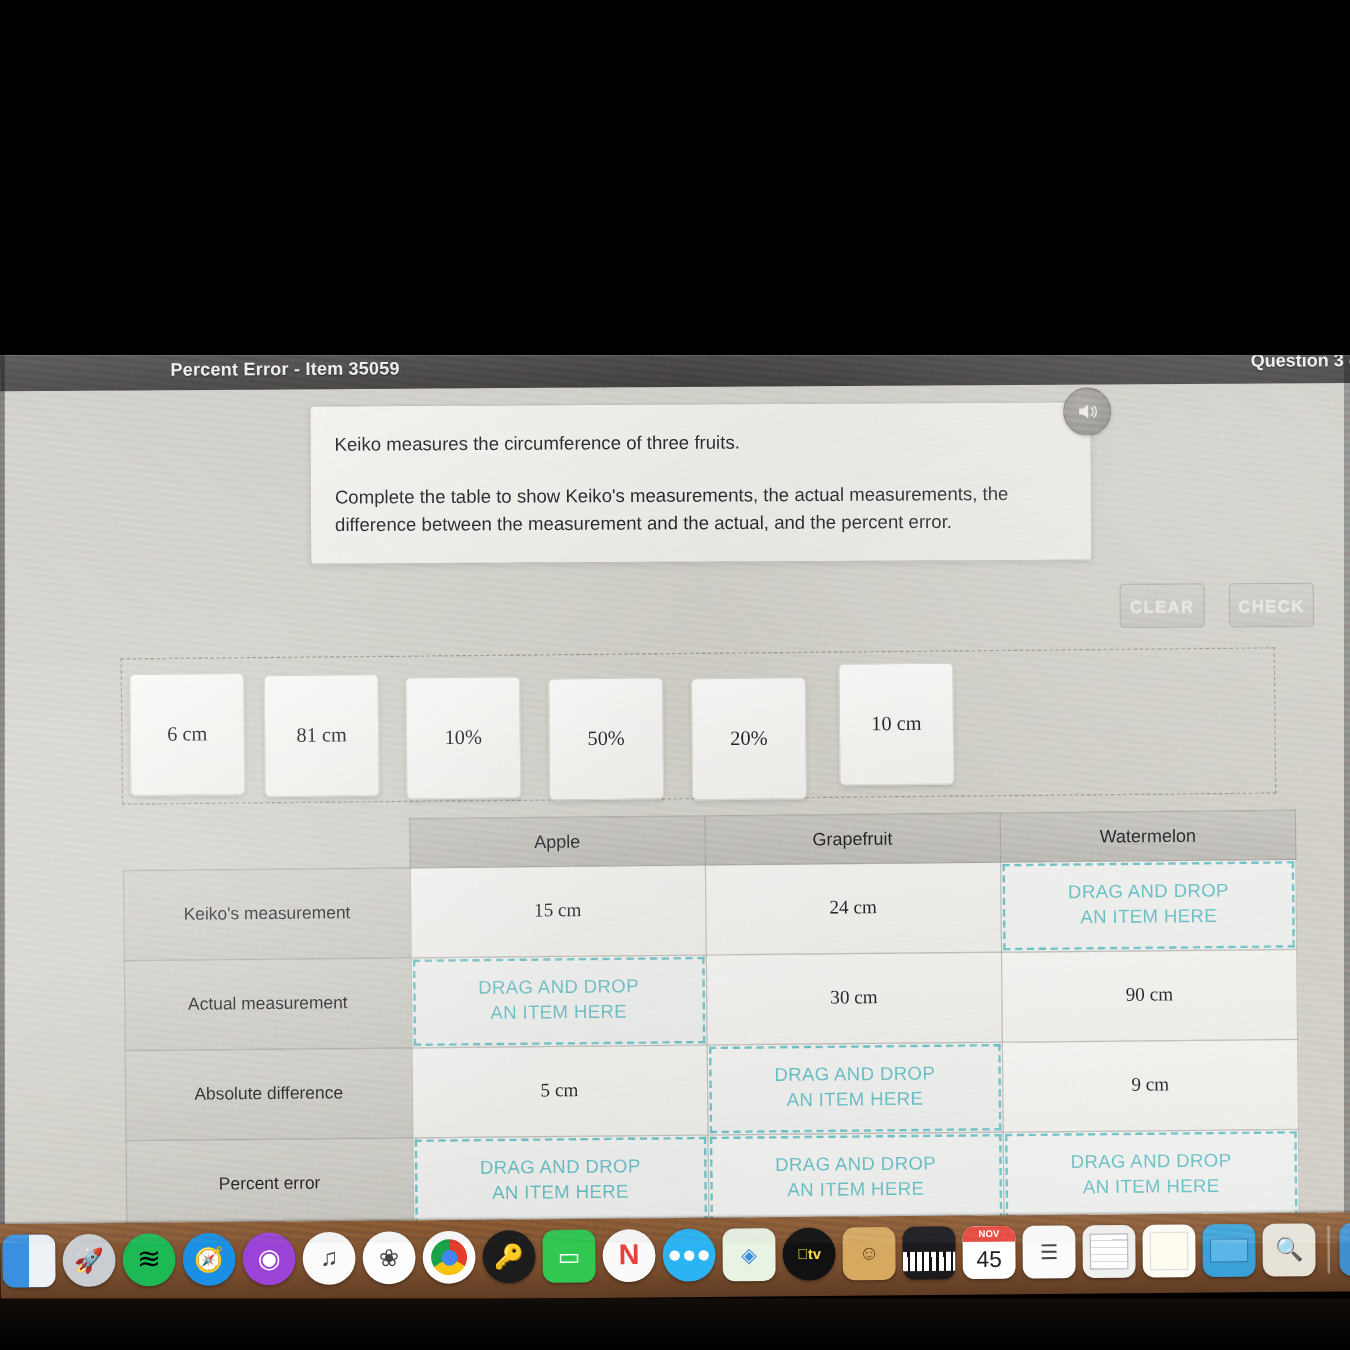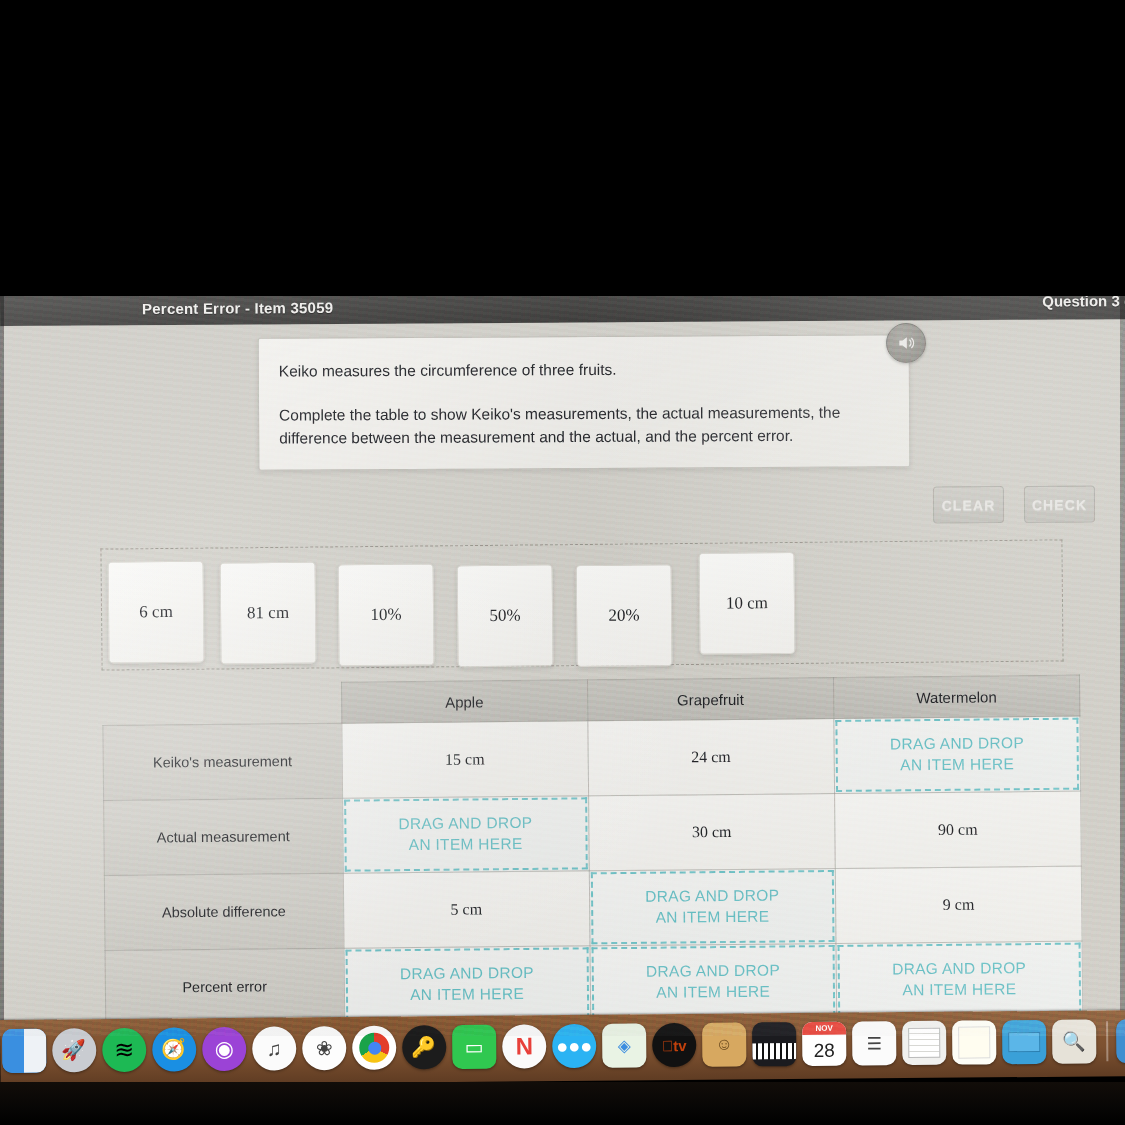--- a/index.html
+++ b/index.html
@@ -260,31 +260,31 @@
       <div class="dicon round" style="background: rgb(250, 250, 250);">
         <div style="color:#e8403a;font-size:24px;font-weight:bold;">N</div>
       </div>
       <div class="dicon round" style="background: rgb(43, 179, 243);">
         <div style="color:#fff;font-size:20px;">●●●</div>
       </div>
       <div class="dicon" style="background: rgb(233, 243, 228);">
         <div style="color:#3b8de0;font-size:17px;">◈</div>
       </div>
       <div class="dicon round" style="background: rgb(17, 17, 17);">
-        <div style="color:#c2410c;font-size:15px;font-weight:bold;">tv</div>
+        <div style="color:#fde047;font-size:12px;font-weight:bold;">tv</div>
       </div>
       <div class="dicon" style="background: rgb(215, 168, 96);">
         <div style="color:#6a4a1e;font-size:17px;">☺</div>
       </div>
       <div class="dicon" style="background: rgb(27, 27, 31);">
         <div style="width:100%;height:16px;margin-top:14px;background:repeating-linear-gradient(90deg,#fff 0 4px,#111 4px 6px);"></div>
       </div>
       <div class="dicon" style="background: rgb(255, 255, 255);">
         <div style="position:absolute;top:0;left:0;right:0;height:13px;background:#e8463c;color:#fff;font-size:8px;line-height:13px;text-align:center;font-weight:bold;">NOV</div>
-        <div style="position:absolute;top:13px;left:0;right:0;bottom:0;color:#222;font-size:19px;display:flex;align-items:center;justify-content:center;">28</div>
+        <div style="position:absolute;top:13px;left:0;right:0;bottom:0;color:#222;font-size:19px;display:flex;align-items:center;justify-content:center;">45</div>
       </div>
       <div class="dicon" style="background: rgb(251, 251, 251);">
         <div style="color:#444;font-size:17px;">☰</div>
       </div>
       <div class="dicon" style="background: rgb(240, 240, 238);">
         <div style="width:30px;height:28px;background:repeating-linear-gradient(0deg,#fff 0 5px,#d8d8d4 5px 6px);border:1px solid #bbb;"></div>
       </div>
       <div class="dicon" style="background: rgb(253, 253, 246);">
         <div style="width:30px;height:30px;background:#fffdf0;border-top:6px solid #f5c33b;border:1px solid #ddd;"></div>
       </div>

